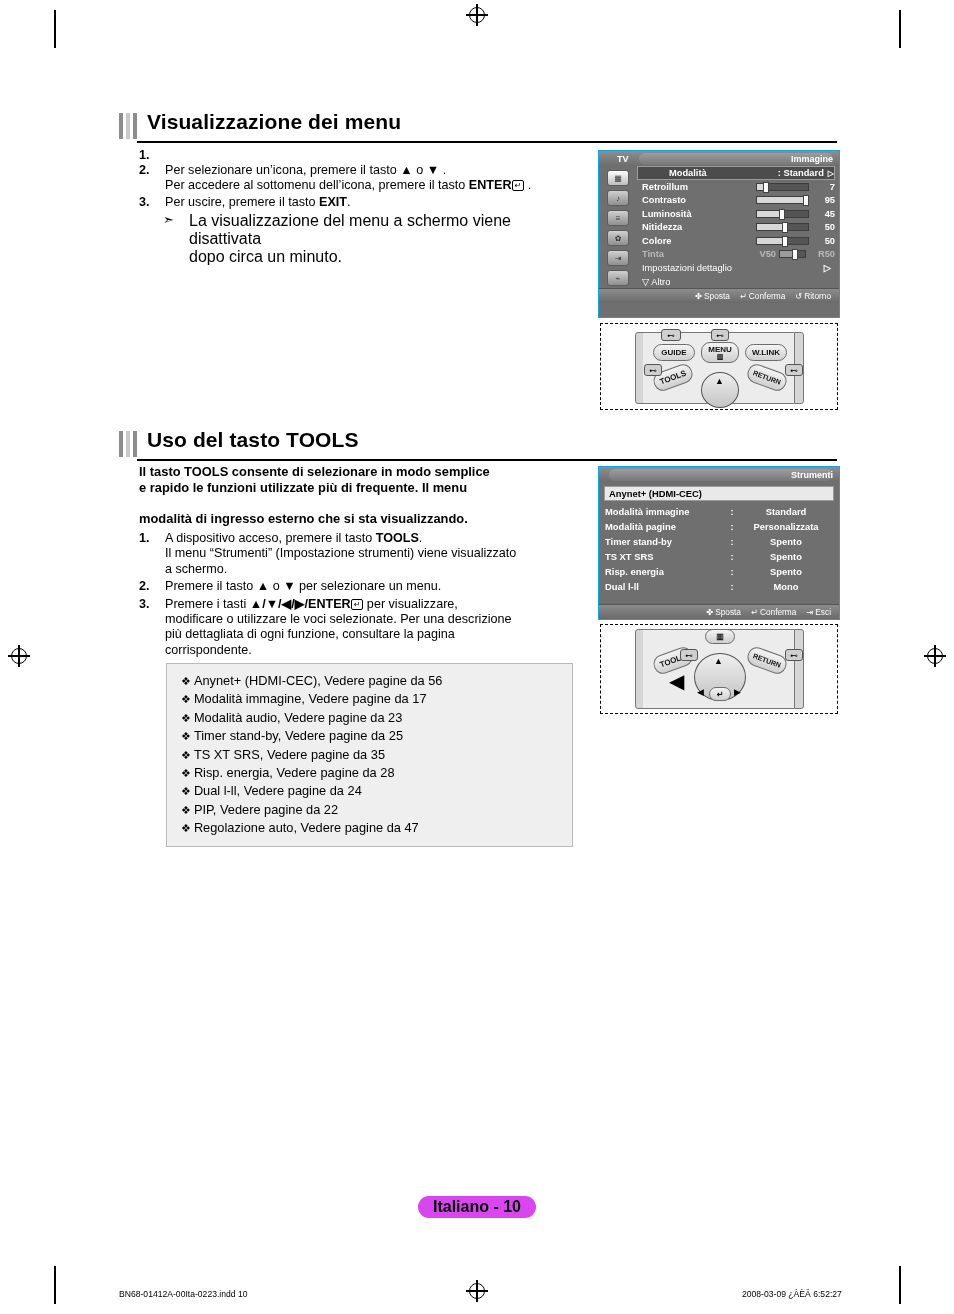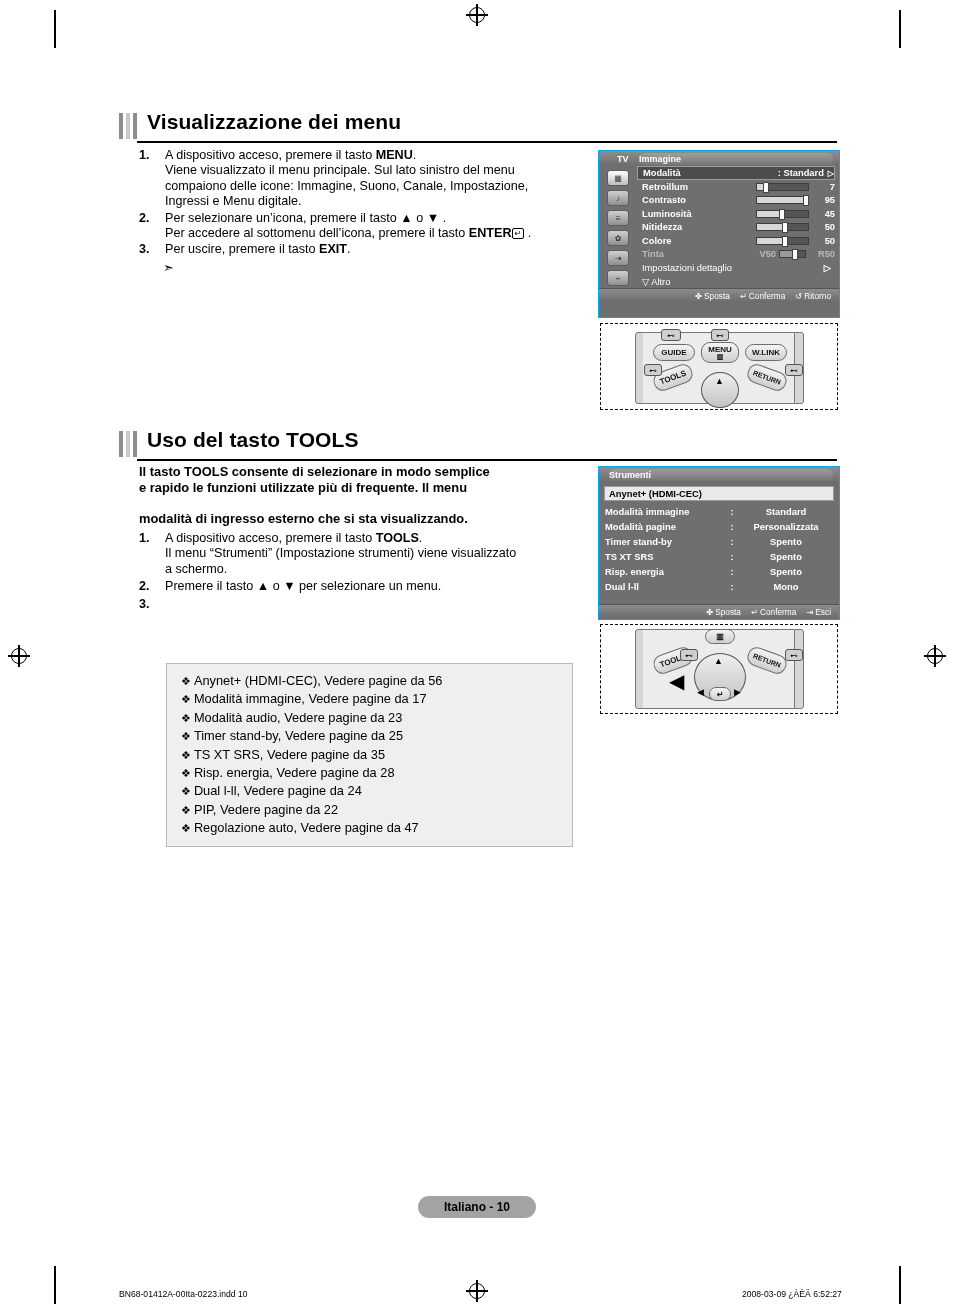--- a/index.html
+++ b/index.html
@@ -45,34 +45,34 @@
   .listbox li{font-size:12.8px;line-height:18.4px;display:flex;align-items:flex-start;}
   .listbox li .dia{font-size:11px;margin-right:3px;line-height:18.4px;}
 
   
   .osd{position:absolute;background:#6f6f6f;border:1px solid #0ea5e9;color:#fff;}
   .osd-top{height:15px;display:flex;align-items:center;position:relative;
     background:linear-gradient(#8e8e8e,#6d6d6d);}
   .osd-tv{font-size:9px;padding-left:18px;font-weight:bold;}
   .osd-titlebar{position:absolute;left:40px;right:6px;top:2px;height:12px;border-radius:6px;
     background:linear-gradient(#9d9d9d,#777);}
-  .osd-titlebar span{display:block;text-align:left;font-size:9px;font-weight:bold;line-height:12px;color:#fff;}
+  .osd-titlebar span{display:block;text-align:right;font-size:9px;font-weight:bold;line-height:12px;color:#fff;}
 
   .osd-body{display:flex;}
   .osd-icons{width:38px;padding-top:2px;}
   .osd-ico{height:20px;display:flex;align-items:center;justify-content:center;}
   .osd-ico .shape{width:20px;height:14px;border-radius:3px;
     background:linear-gradient(#cfcfcf,#8f8f8f);border:1px solid #5c5c5c;
     display:flex;align-items:center;justify-content:center;font-size:8px;color:#333;}
   .osd-ico.sel .shape{background:linear-gradient(#ffffff,#bdbdbd);}
   .osd-rows{flex:1;padding-right:4px;}
   .row{display:flex;align-items:center;height:13.5px;font-size:9.3px;font-weight:bold;}
   .row .lbl{flex:0 0 108px;padding-left:5px;}
   .row .val{margin-left:auto;padding-right:4px;}
-  .row.sel{background:#4c4c4c;border:1px solid #9c9c9c;height:12px;}
+  .row.sel{background:#4c4c4c;border:1px solid #9c9c9c;height:12px;padding-left:26px;}
   .bar{position:relative;flex:1;height:6px;background:#555;border:1px solid #3d3d3d;margin:0 6px;}
   .bar .fill{position:absolute;left:0;top:0;bottom:0;background:#d8d8d8;}
   .bar .knob{position:absolute;top:-2px;width:4px;height:9px;background:#fff;border:1px solid #444;}
   .row .num{width:20px;text-align:right;font-size:9.3px;}
   .osd-foot{height:14px;background:linear-gradient(#8c8c8c,#6a6a6a);border-top:1px solid #555;
     display:flex;align-items:center;justify-content:flex-end;gap:10px;padding-right:8px;font-size:8.3px;}
   .osd-foot span{display:inline-flex;align-items:center;gap:2px;}
 
   
   .tools-head{margin:4px 5px 3px 5px;background:#e9e9e9;color:#000;font-size:9.4px;font-weight:bold;
@@ -86,22 +86,22 @@
   .remote{position:absolute;border:1px dashed #000;background:#fff;}
   .rem-inner{position:absolute;left:0;top:0;right:0;bottom:0;}
   .rbtn{position:absolute;background:linear-gradient(#f4f4f4,#cfcfcf);border:1px solid #6d6d6d;
     border-radius:9px;font-size:8px;font-weight:bold;display:flex;align-items:center;justify-content:center;color:#111;}
   .rcirc{position:absolute;border:1px solid #555;border-radius:50%;background:linear-gradient(#efefef,#c4c4c4);}
   .rtag{position:absolute;font-size:7.5px;background:#cfcfcf;border:1px solid #555;border-radius:3px;
     padding:0 2px;display:flex;align-items:center;justify-content:center;}
   .rside{position:absolute;background:#d6d6d6;border:1px solid #777;}
 
   
-  .pagebadge{position:absolute;background:#a3a3a3;border-radius:11px;text-align:center;
-    font-size:12px;font-weight:bold;line-height:22px;}
+  .pagebadge{position:absolute;background:#d946ef;border-radius:11px;text-align:center;
+    font-size:16px;font-weight:bold;line-height:22px;}
   .footer-l{position:absolute;font-size:8.6px;}
   .footer-r{position:absolute;font-size:8.6px;}
 </style>
 </head>
 <body>
 
 <div class="page">
 
   <div class="cropmark" style="left:54px;top:10px;width:1.5px;height:38px;"></div>
   <div class="cropmark" style="left:899px;top:10px;width:1.5px;height:38px;"></div>
@@ -127,40 +127,38 @@
       <span style="height:26px;"></span>
       <span class="dark" style="height:26px;"></span>
     </div>
     <div class="h-title">Visualizzazione dei menu</div>
   </div>
   <div class="h-rule" style="left:137px;top:141px;width:700px;"></div>
 
   <div class="ol" style="left:139px;top:148px;width:430px;">
     <div class="li">
       <div class="num">1.</div>
-      <div class="bdy">
-        A dispositivo acceso, premere il tasto <b>MENU</b>.<br>
-        Viene visualizzato il menu principale. Sul lato sinistro del menu<br>
-        compaiono delle icone: Immagine, Suono, Canale, Impostazione,<br>
-        Ingressi e Menu digitale.
-      </div>
     </div>
     <div class="li">
       <div class="num">2.</div>
       <div class="bdy">
         Per selezionare un’icona, premere il tasto ▲ o ▼ .<br>
         Per accedere al sottomenu dell’icona, premere il tasto <b>ENTER</b><span style="display:inline-block;border:1px solid #000;border-radius:2px;font-size:8px;padding:0 2px;line-height:9px;vertical-align:1px;">↵</span> .
       </div>
     </div>
     <div class="li">
       <div class="num">3.</div>
       <div class="bdy">Per uscire, premere il tasto <b>EXIT</b>.</div>
     </div>
     <div class="note">
       <div class="arrow" style="padding-left:24px;">➣</div>
+      <div class="bdy">
+        <span>La visualizzazione del menu a schermo viene disattivata</span><br>
+        <span>dopo circa un minuto.</span>
+      </div>
     </div>
   </div>
 
   <div class="osd" style="left:598px;top:150px;width:240px;height:166px;">
     <div class="osd-top">
       <div class="osd-tv">TV</div>
       <div class="osd-titlebar">
           <span>Immagine</span>
         </div>
     </div>
@@ -320,20 +318,26 @@
         Il menu “Strumenti” (Impostazione strumenti) viene visualizzato<br>
         a schermo.
       </div>
     </div>
     <div class="li" style="margin-top:2px;">
       <div class="num">2.</div>
       <div class="bdy">Premere il tasto ▲ o ▼ per selezionare un menu.</div>
     </div>
     <div class="li" style="margin-top:2px;">
       <div class="num">3.</div>
+      <div class="bdy">
+        Premere i tasti <b>▲/▼/◀/▶/ENTER</b><span style="display:inline-block;border:1px solid #000;border-radius:2px;font-size:8px;padding:0 2px;line-height:9px;vertical-align:1px;">↵</span> per visualizzare,<br>
+        modificare o utilizzare le voci selezionate. Per una descrizione<br>
+        più dettagliata di ogni funzione, consultare la pagina<br>
+        corrispondente.
+      </div>
     </div>
   </div>
 
   <div class="listbox" style="left:166px;top:663px;width:405px;height:182px;">
     <ul>
       <li>
           <span class="dia">❖</span>
           <span>Anynet+ (HDMI-CEC), Vedere pagine da 56</span>
         </li>
       <li>

